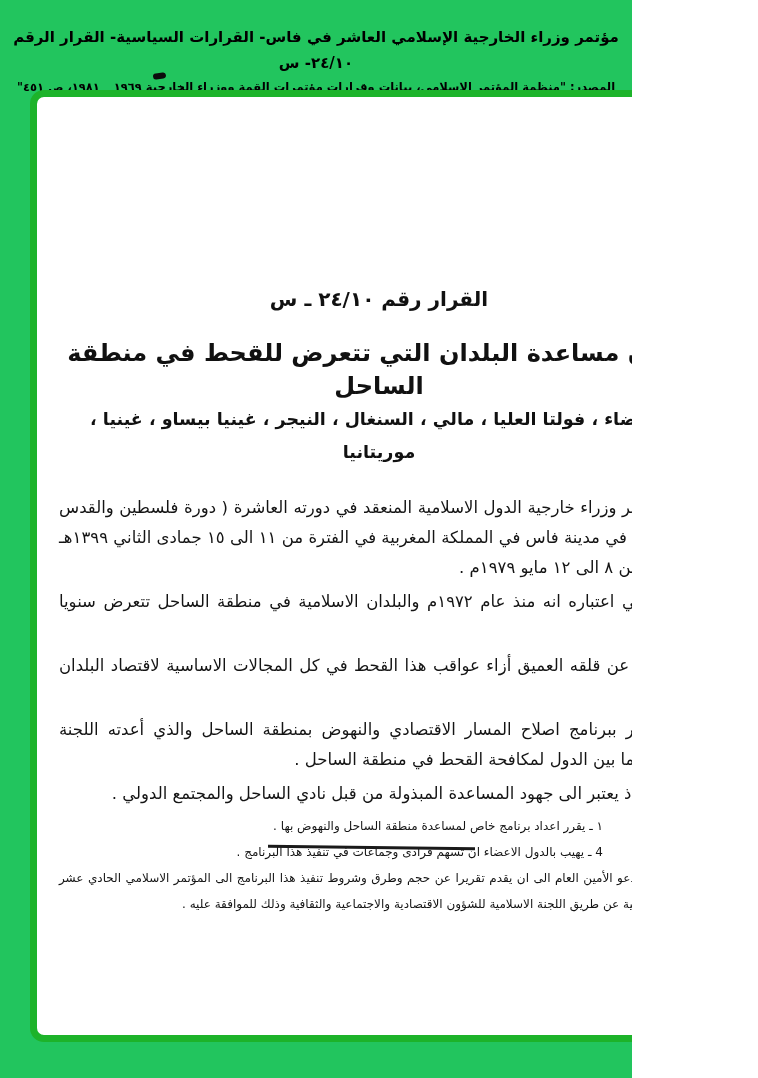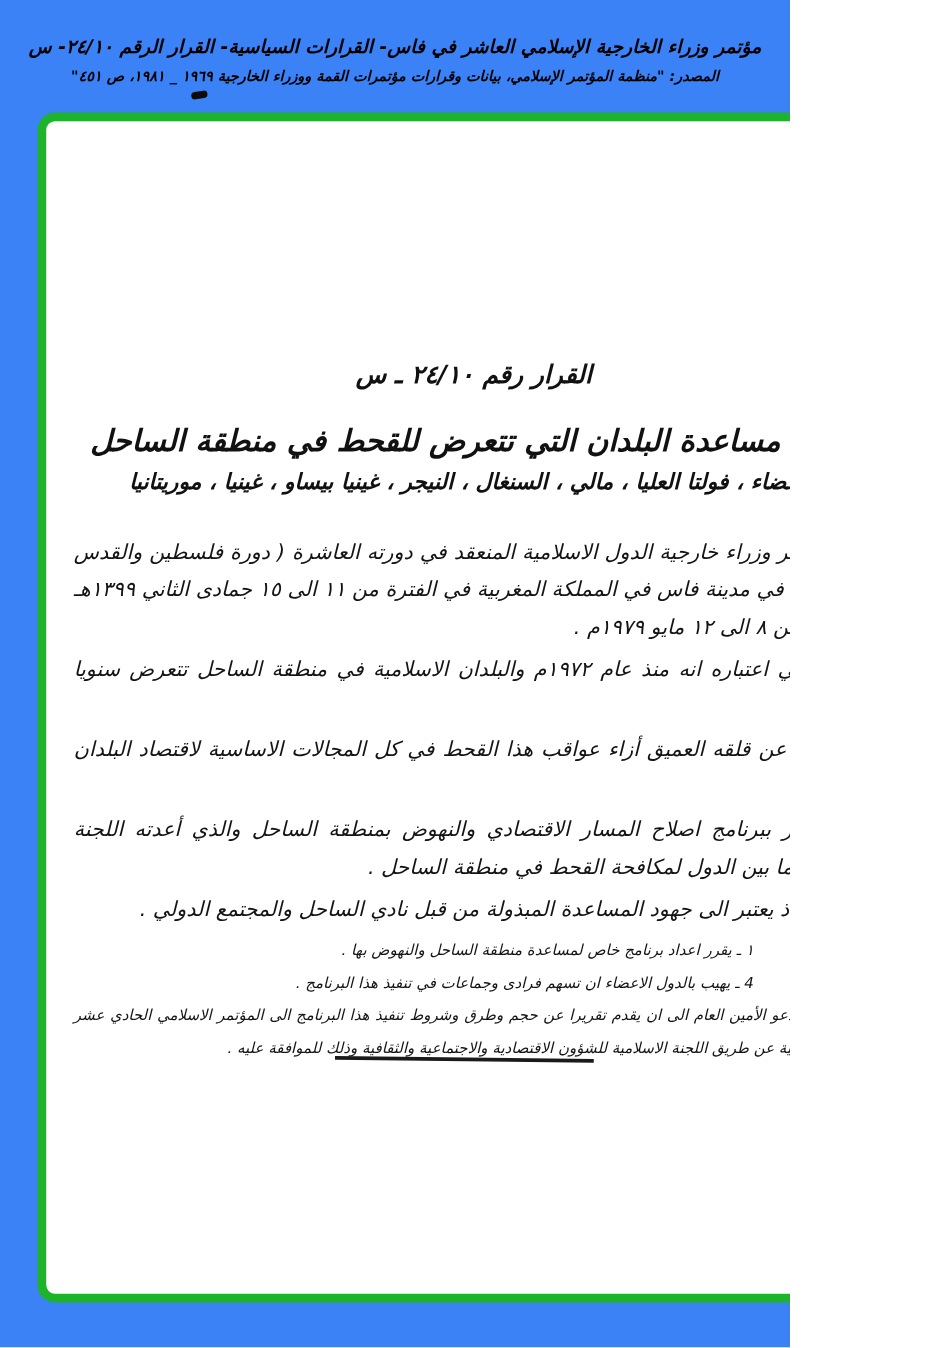--- a/index.html
+++ b/index.html
@@ -1,23 +1,22 @@
 <!DOCTYPE html>
 <html lang="ar"><head>
 <meta charset="utf-8">
 <style>
   html,body{margin:0;padding:0;background:#ffffff;}
   .page{
     position:relative;
     width:632px;height:1078px;
-    background:#3b82f6;
+    background:#22c55e;
     font-family:"DejaVu Sans",sans-serif;
     color:#121212;
     overflow:hidden;
-    font-style:italic;
   }
   
   .page-header{
     position:absolute;top:24px;left:0;right:0;
     direction:rtl;text-align:center;
   }
   .hdr-line1{
     font-size:15px;font-weight:bold;color:#000;
     line-height:26px;letter-spacing:0px;
   }

